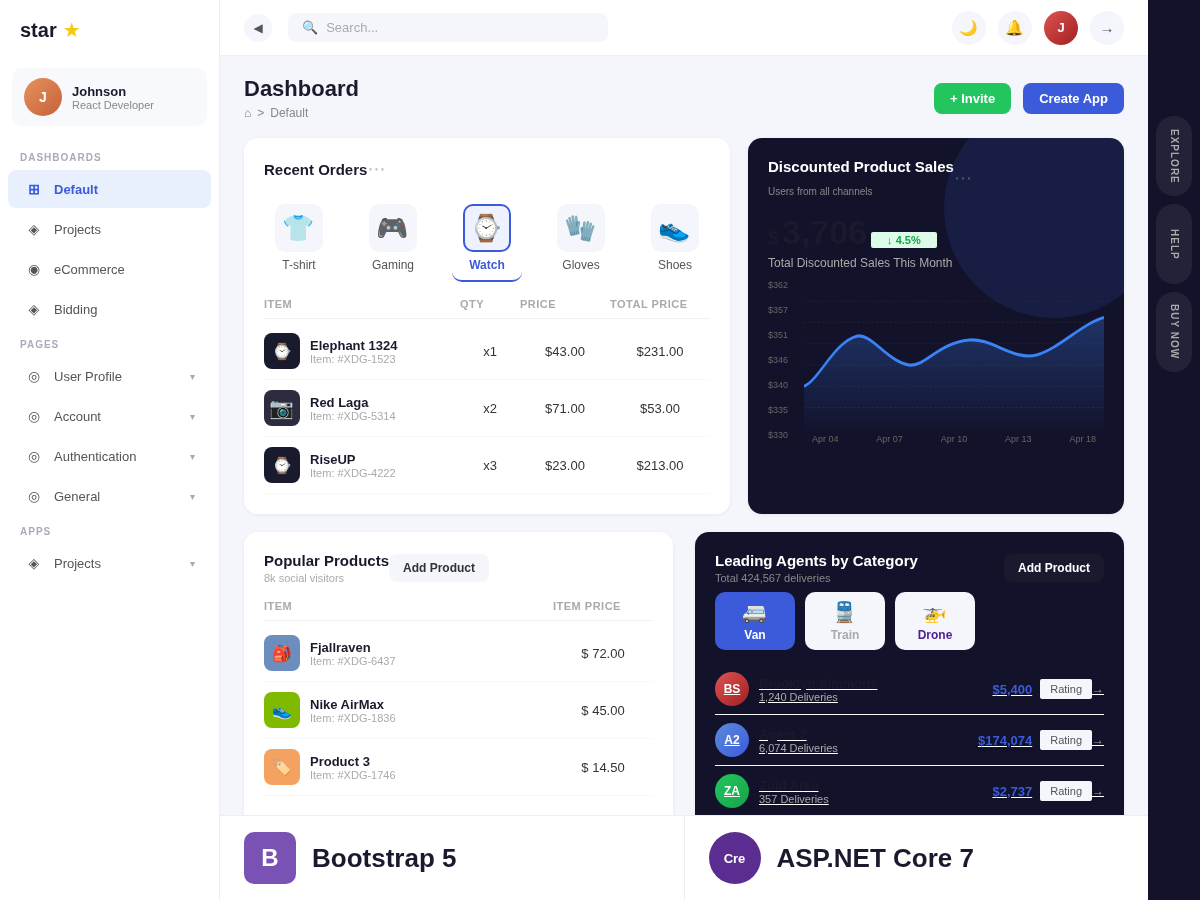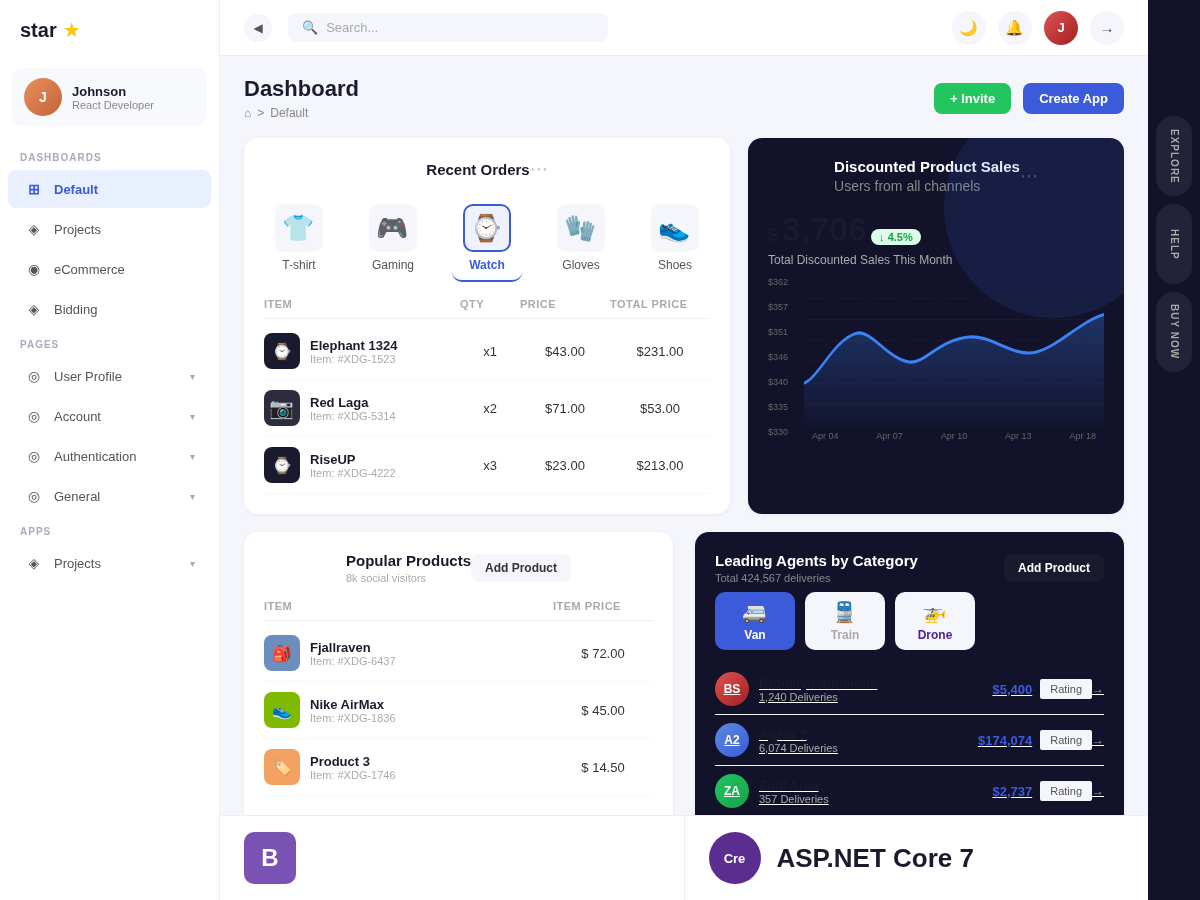--- a/index.html
+++ b/index.html
@@ -40,21 +40,21 @@
     .breadcrumb { display: flex; align-items: center; gap: 6px; font-size: 12px; color: #888; margin-top: 4px; }
     .page-header-actions { display: flex; gap: 12px; }
     .btn-invite { background: #22c55e; color: #fff; border: none; border-radius: 8px; padding: 8px 16px; font-size: 13px; font-weight: 600; cursor: pointer; display: flex; align-items: center; gap: 6px; }
     .btn-create { background: #3b5bdb; color: #fff; border: none; border-radius: 8px; padding: 8px 16px; font-size: 13px; font-weight: 600; cursor: pointer; }
 
     
     .row2 { display: grid; grid-template-columns: 1fr 1fr; gap: 18px; }
 
     
     .card { background: #fff; border-radius: 14px; padding: 20px; box-shadow: 0 1px 4px rgba(0,0,0,0.06); }
-    .card-header { display: flex; align-items: center; justify-content: center; margin-bottom: 16px; }
+    .card-header { display: flex; align-items: center; justify-content: flex-start; margin-bottom: 16px; }
     .card-title { font-size: 15px; font-weight: 700; color: #1a1a2e; }
     .card-menu { color: #bbb; font-size: 18px; cursor: pointer; }
 
     
     .order-tabs { display: flex; gap: 24px; margin-bottom: 16px; }
     .order-tab { display: flex; flex-direction: column; align-items: center; gap: 6px; cursor: pointer; padding: 8px 10px; border-radius: 10px; min-width: 70px; }
     .order-tab.active { border-bottom: 2px solid #3b5bdb; }
     .order-tab-icon { width: 48px; height: 48px; border-radius: 10px; background: #f4f6fb; display: flex; align-items: center; justify-content: center; font-size: 26px; }
     .order-tab.active .order-tab-icon { background: #eef2ff; border: 2px solid #3b5bdb; }
     .order-tab-label { font-size: 12px; color: #555; font-weight: 500; }
@@ -66,21 +66,21 @@
     .item-info { display: flex; align-items: center; gap: 10px; }
     .item-thumb { width: 36px; height: 36px; border-radius: 8px; background: #1a1a2e; display: flex; align-items: center; justify-content: center; font-size: 16px; }
     .item-name { font-size: 13px; font-weight: 600; color: #1a1a2e; }
     .item-id { font-size: 11px; color: #aaa; }
     .cell { font-size: 13px; color: #333; text-align: center; }
 
     
     .sales-stat { margin-bottom: 8px; }
     .sales-amount { font-size: 34px; font-weight: 800; color: #1a1a2e; display: flex; align-items: baseline; gap: 4px; }
     .sales-dollar { font-size: 18px; font-weight: 600; color: #1a1a2e; }
-    .sales-badge { background: #dcfce7; color: #16a34a; font-size: 11px; font-weight: 700; border-radius: 8px; padding: 2px 8px; display: inline-flex; align-items: center; gap: 3px; }
+    .sales-badge { background: #dcfce7; color: #16a34a; font-size: 11px; font-weight: 700; border-radius: 2px; padding: 2px 16px; display: inline-flex; align-items: center; gap: 3px; }
     .sales-subtitle { font-size: 12px; color: #aaa; margin-top: 4px; }
     .chart-area { position: relative; height: 160px; margin-top: 10px; }
     .chart-labels-y { position: absolute; left: 0; top: 0; height: 100%; display: flex; flex-direction: column; justify-content: space-between; font-size: 10px; color: #aaa; }
     .chart-labels-x { display: flex; justify-content: space-between; font-size: 10px; color: #aaa; margin-top: 4px; padding: 0 8px; }
 
     
     .row2-bottom { display: grid; grid-template-columns: 1fr 1fr; gap: 22px; }
 
     
     .card-subtitle { font-size: 11px; color: #aaa; margin-top: 2px; }
@@ -283,21 +283,21 @@
           <div class="cell">$23.00</div>
           <div class="cell">$213.00</div>
         </div>
       </div>
 
       <div class="card dark-section" style="color:#fff; position:relative; overflow:hidden;">
         <div style="position:absolute;top:-40px;right:-40px;width:220px;height:220px;border-radius:50%;background:rgba(59,91,219,0.15);pointer-events:none;"></div>
         <div class="card-header">
           <div>
             <span class="card-title" style="color:#fff;">Discounted Product Sales</span>
-            <div style="font-size:14px;color:#888;margin-top:2px;">Users from all channels</div>
+            <div style="font-size:10px;color:#888;margin-top:10px;">Users from all channels</div>
           </div>
           <span class="card-menu" style="color:#555;">⋯</span>
         </div>
         <div class="sales-stat">
           <div class="sales-amount">
             <span class="sales-dollar">$</span>
             <span>3,706</span>
             <span class="sales-badge">↓ 4.5%</span>
           </div>
           <div class="sales-subtitle">Total Discounted Sales This Month</div>
@@ -456,20 +456,21 @@
         </div>
       </div>
     </div>
 
   </div>
 
   <div style="position:relative;">
     <div style="display:flex;background:#fff;border-top:1px solid #eee;">
       <div style="flex:1;padding:16px 24px;display:flex;align-items:center;gap:16px;border-right:1px solid #eee;">
         <div style="width:52px;height:52px;border-radius:10px;background:#7952b3;color:#fff;display:flex;align-items:center;justify-content:center;font-size:24px;font-weight:900;">B</div>
+        <span style="font-size:26px;font-weight:900;color:#1a1a2e;">Bootstrap 5</span>
       </div>
       <div style="flex:1;padding:16px 24px;display:flex;align-items:center;gap:16px;">
         <div style="width:52px;height:52px;border-radius:50%;background:#5c2d91;color:#fff;display:flex;align-items:center;justify-content:center;font-size:13px;font-weight:800;">Cre</div>
         <span style="font-size:26px;font-weight:900;color:#1a1a2e;">ASP.NET Core 7</span>
       </div>
     </div>
   </div>
 </div>
 
 <div class="right-sidebar">

